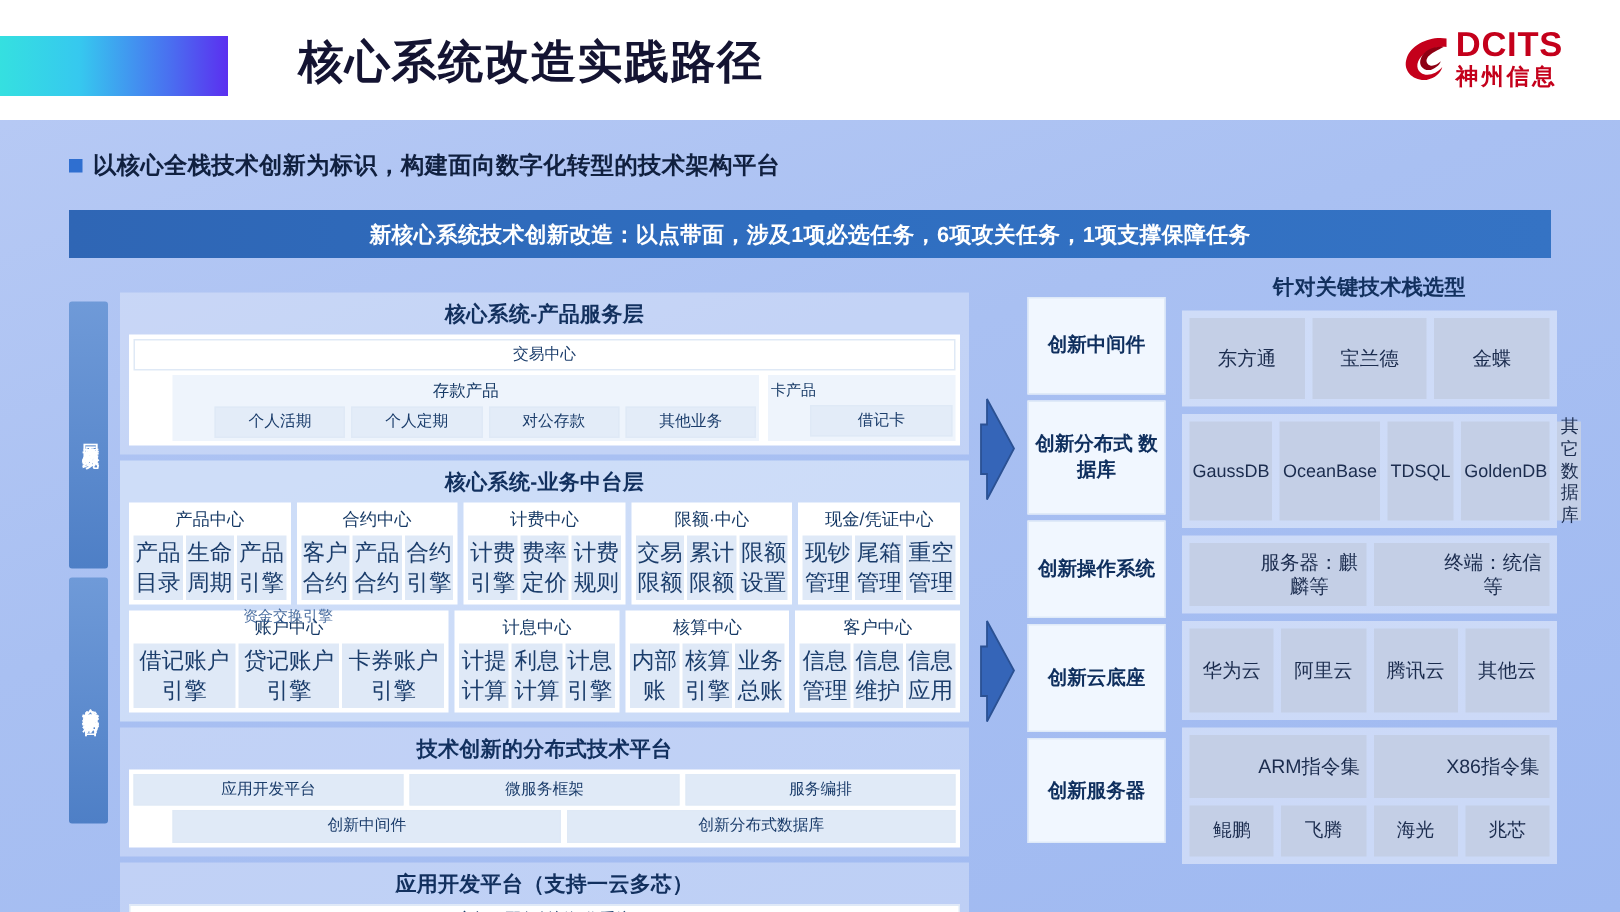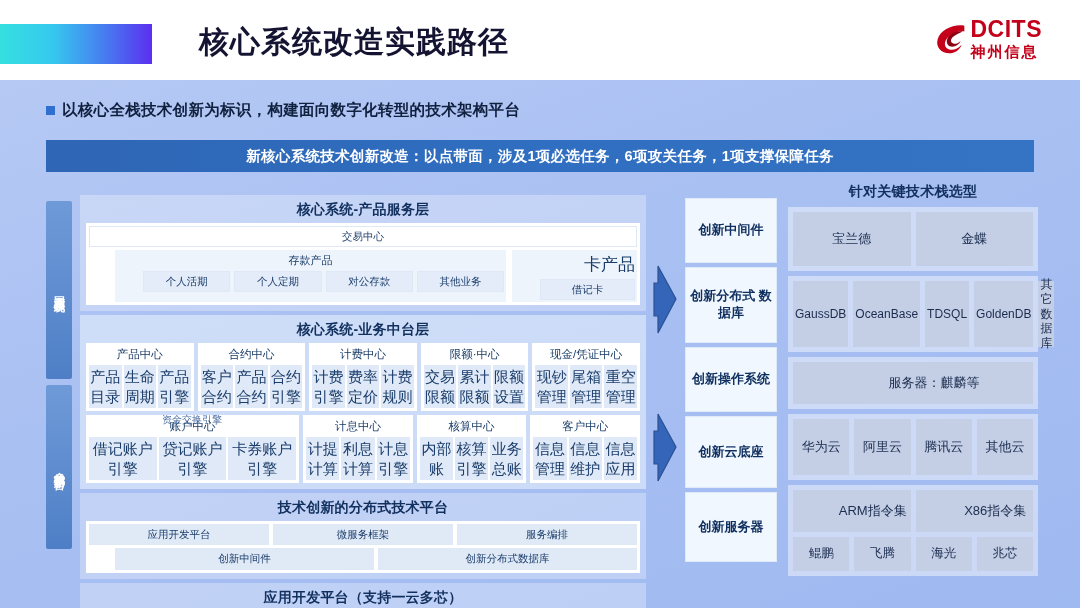--- a/index.html
+++ b/index.html
@@ -149,21 +149,21 @@
             <div style="flex:4;background:#eef4fc;padding:2px;">
               <div style="text-align:center;font-size:11px;color:#173a66;padding:1px 0 3px;">存款产品</div>
               <div class="row" style="margin:0;">
                 <div class="cell">个人活期</div>
                 <div class="cell">个人定期</div>
                 <div class="cell">对公存款</div>
                 <div class="cell">其他业务</div>
               </div>
             </div>
             <div style="flex:1.25;background:#eef4fc;padding:2px;">
-              <div style="text-align:right;font-size:17px;color:#173a66;padding:1px 0 3px;">卡产品</div>
+              <div style="text-align:left;font-size:10px;color:#173a66;padding:1px 0 3px;">卡产品</div>
               <div class="row" style="margin:0;">
                 <div class="cell">借记卡</div>
               </div>
             </div>
           </div>
         </div>
       </div>
 
       <div class="block tinted">
         <div class="btitle">核心系统-业务中台层</div>
@@ -287,38 +287,40 @@
     <div class="mitem">创新操作系统</div>
     <div class="mitem" style="height:70px;">创新云底座</div>
     <div class="mitem" style="height:68px;">创新服务器</div>
   </div>
 
   <div class="rightcol">
     <div class="rtitle">针对关键技术栈选型</div>
 
     <div class="rgroup">
       <div class="rrow">
+        <div class="tile h1">东方通</div>
         <div class="tile h1">宝兰德</div>
         <div class="tile h1">金蝶</div>
       </div>
     </div>
 
     <div class="rgroup">
       <div class="rrow">
         <div class="tile h2">GaussDB</div>
         <div class="tile h2">OceanBase</div>
         <div class="tile h2">TDSQL</div>
         <div class="tile h2">GoldenDB</div>
         <div class="tile h2">其它数据库</div>
       </div>
     </div>
 
     <div class="rgroup">
       <div class="rrow">
         <div class="tile h3">服务器：麒麟等</div>
+        <div class="tile h3">终端：统信等</div>
       </div>
     </div>
 
     <div class="rgroup">
       <div class="rrow">
         <div class="tile h4">华为云</div>
         <div class="tile h4">阿里云</div>
         <div class="tile h4">腾讯云</div>
         <div class="tile h4">其他云</div>
       </div>

